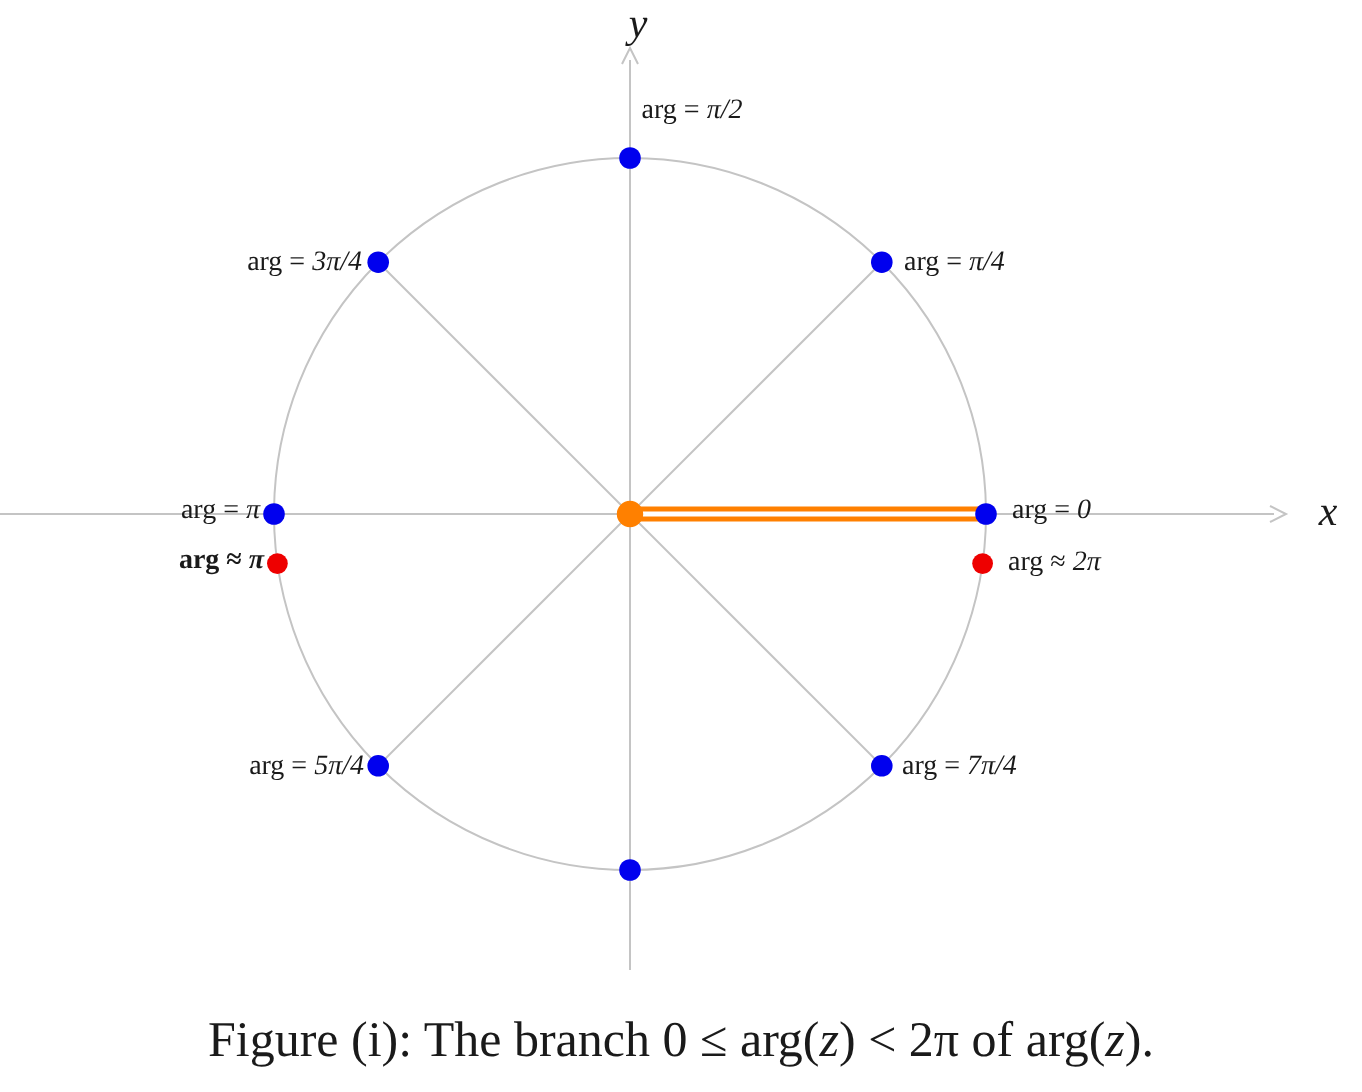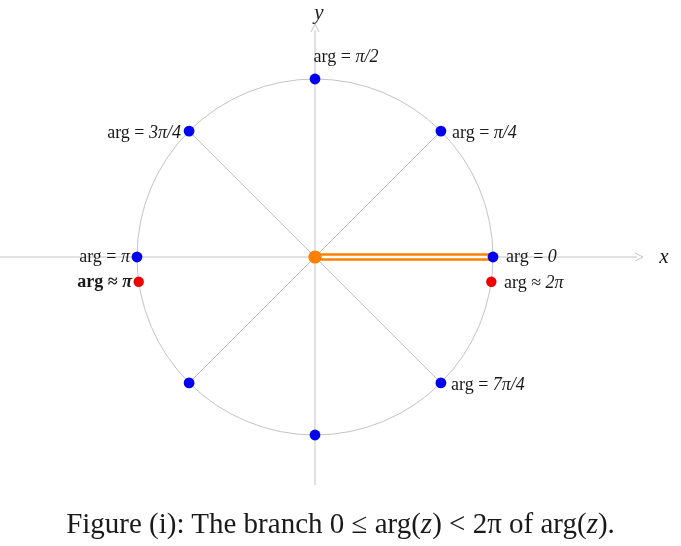--- a/index.html
+++ b/index.html
@@ -11,30 +11,30 @@
   .plot-svg{position:absolute;left:0;top:0;width:681px;height:546px;}
   .gray-line{stroke:var(--line_gray,#c4c4c4);stroke-width:1;fill:none;}
   .circle-outline{stroke:var(--line_gray,#c4c4c4);stroke-width:1;fill:none;}
   .arrow-head{stroke:var(--line_gray,#c4c4c4);stroke-width:1;fill:none;stroke-linejoin:miter;}
   .branch-outer{stroke:var(--branch_orange,#ff8000);stroke-width:7.5;}
   .branch-inner{stroke:#ffffff;stroke-width:2.4;}
   .dot-blue{fill:var(--dot_blue,#0000ee);}
   .dot-red{fill:var(--dot_red,#ee0000);}
   .dot-orange{fill:var(--branch_orange,#ff8000);}
   .lbl{
-    position:absolute;font-size:18px;line-height:1;white-space:nowrap;
+    position:absolute;font-size:14px;line-height:1;white-space:nowrap;
   }
   .lbl .m{font-style:italic;}
   .cc{transform:translate(-50%,-50%);}
   .lc{transform:translate(0,-50%);}
   .rc{transform:translate(-100%,-50%);}
   .axis-lbl{position:absolute;font-size:21px;font-style:italic;line-height:1;transform:translate(-50%,-50%);}
   .caption{
     position:absolute;left:0;top:506px;width:100%;text-align:center;
-    font-size:29px;line-height:1.2;
+    font-size:25px;line-height:1.2;
   }
   .caption .m{font-style:italic;}
 </style>
 </head>
 <body>
 
 <div class="stage">
 
   <svg class="plot-svg" viewBox="0 0 681 546">
 
@@ -73,19 +73,20 @@
   <div class="lbl lc" style="left:452px;top:132px;text-align:center;"><span>arg = </span><span class="m">π/4</span></div>
 
   <div class="lbl rc" style="left:130px;top:256px;text-align:right;"><span>arg = </span><span class="m">π</span></div>
 
   <div class="lbl rc" style="left:132px;top:281px;font-weight:bold;"><span>arg ≈ </span><span class="m">π</span></div>
 
   <div class="lbl lc" style="left:506px;top:256px;"><span>arg = </span><span class="m">0</span></div>
 
   <div class="lbl lc" style="left:504px;top:282px;"><span>arg ≈ </span><span class="m">2π</span></div>
 
+  <div class="lbl rc" style="left:182px;top:384px;"><span>arg = </span><span class="m">5π/4</span></div>
 
   <div class="lbl lc" style="left:451px;top:384px;"><span>arg = </span><span class="m">7π/4</span></div>
 
 
   <div class="caption"><span>Figure (i): The branch 0 ≤ arg(</span><span class="m">z</span><span>) &lt; 2π of arg(</span><span class="m">z</span><span>).</span></div>
 
 </div>
 
 </body></html>

